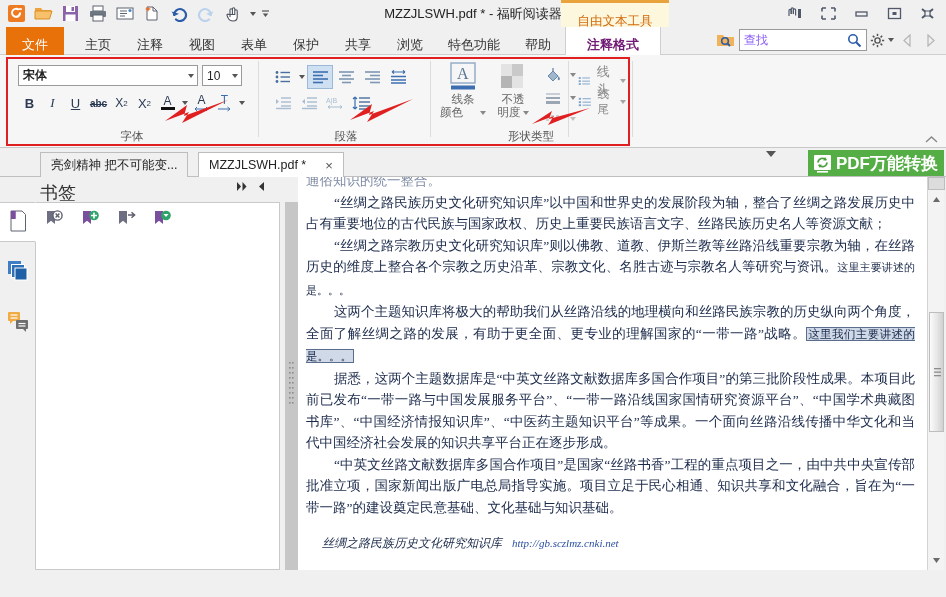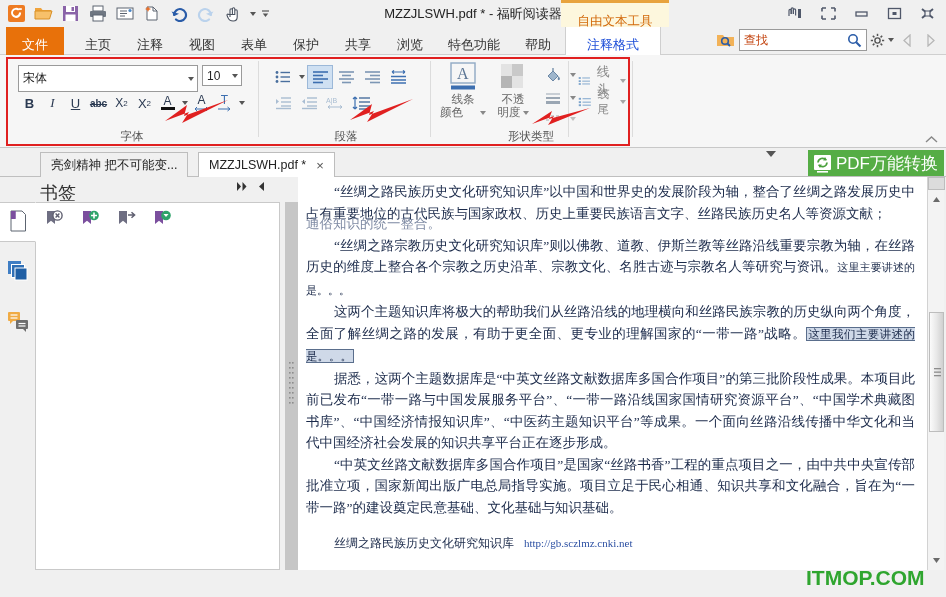--- a/index.html
+++ b/index.html
@@ -46,29 +46,29 @@
   .menubar {
     position:absolute; left:0; top:27px; width:946px; height:28px;
     background:#f0f0f0; border-bottom:1px solid #cfcfcf;
   }
   .mtab {
     position:absolute; top:0; height:36px; display:flex;align-items:center;justify-content:center;
     font-size:13px; color:#333; padding:0 24px; white-space:nowrap;
   }
   .mtab.file { background:#e8710a; color:#fff; left:6px; width:58px; }
   .mtab.fmt {
-    background:#fff; color:#1d4ed8; border-left:1px solid #cfcfcf; border-right:1px solid #cfcfcf;
-    border-bottom:1px solid #fff; font-weight:normal;
+    background:#fff; color:#701a75; border-left:1px solid #cfcfcf; border-right:1px solid #cfcfcf;
+    border-bottom:1px solid #fff; font-weight:bold;
   }
   .findwrap { position:absolute; right:6px; top:2px; display:flex; align-items:center; gap:3px; }
   .findbox {
     width:128px; height:22px; background:#fff; border:1px solid #9a9a9a;
     display:flex; align-items:center; padding:0 4px; justify-content:space-between;
   }
-  .findbox span { font-size:12px; color:#c2410c; }
+  .findbox span { font-size:12px; color:#8b5cf6; }
   .gear-grp { display:flex; align-items:center; gap:1px; }
   .navarrow { width:20px;height:22px;display:flex;align-items:center;justify-content:center; }
 
   
   .ribbon {
     position:absolute; left:0; top:55px; width:946px; height:93px;
     background:#f6f6f6; border-bottom:1px solid #c8c8c8;
   }
   .redbox {
     position:absolute; left:6px; top:57px; width:624px; height:89px;
@@ -76,23 +76,23 @@
   }
   .grp { position:absolute; top:0; height:91px; }
   .grp-label {
     position:absolute; bottom:2px; left:0; width:100%;
     text-align:center; font-size:11.5px; color:#555;
   }
   .grp-sep { position:absolute; top:6px; width:1px; height:76px; background:#dcdcdc; }
 
   
   .fontname {
-    position:absolute; left:8px; top:10px; width:180px; height:27px;
+    position:absolute; left:8px; top:10px; width:180px; height:21px;
     background:#fff; border:1px solid #9a9a9a; display:flex; align-items:center;
-    padding-left:4px; font-size:12px; justify-content:space-between;
+    padding-left:4px; font-size:12px; justify-content:space-between;font-weight:bold;
   }
   .fontsize {
     position:absolute; left:192px; top:10px; width:40px; height:21px;
     background:#fff; border:1px solid #9a9a9a; display:flex; align-items:center;
     padding-left:4px; font-size:12px; justify-content:space-between;
   }
   .ddcaret { width:12px; display:flex; align-items:center; justify-content:center; }
 
   .fontrow { position:absolute; left:8px; top:36px; display:flex; align-items:center; }
   .fbtn {
@@ -130,21 +130,21 @@
     background:#f0f0f0; border:1px solid #bdbdbd; border-bottom:none;
     display:flex; align-items:center; padding:0 10px; font-size:12.5px;
     border-radius:0;
   }
   .dtab.active { background:#fff; z-index:3; }
   .dtab .x { margin-left:10px; font-size:13px; color:#555; }
   .conv-caret { position:absolute; right:170px; top:9px; }
   .convbtn {
     position:absolute; right:2px; top:150px; height:26px; background:#55ad45;
     display:flex; align-items:center; gap:4px; padding:0 6px 0 5px;
-    color:#fff; font-size:17px; font-weight:normal; letter-spacing:0px;
+    color:#fff; font-size:17px; font-weight:bold; letter-spacing:0px;
   }
   .chev-up { position:absolute; right:8px; top:133px; }
 
   
   .bmheader {
     position:absolute; left:0; top:177px; width:280px; height:25px;
     background:#f0f0f0; display:flex; align-items:center;
   }
   .bmtitle { position:absolute; left:40px; top:4px; font-size:18px; color:#333; }
   .bmctl { position:absolute; right:14px; top:4px; display:flex; gap:8px; align-items:center; }
@@ -681,21 +681,21 @@
     <path d="M68 4 L22 27 L29 16 L5 25 L27 9 L24 20 Z" fill="#e02020"></path>
   </svg>
   <svg class="arrow-anno" style="left:528px;top:105px;" width="64" height="30" viewBox="0 0 64 30">
     <path d="M62 3 L20 20 L26 11 L4 19 L24 6 L21 14 Z" fill="#e02020"></path>
   </svg>
 
   <div class="tabstrip">
     <div class="dtab" style="left:40px;">
       <span>亮剑精神  把不可能变...</span>
     </div>
-    <div class="dtab active" style="left:198px;">
+    <div class="dtab active" style="left:198px;gap:9px;">
       <span>MZZJLSWH.pdf *</span>
       <span class="x">×</span>
     </div>
     <div class="conv-caret"><i class="caret-dn" style="border-left-width:5px;border-right-width:5px;border-top-width:6px;"></i></div>
   </div>
 
   <div class="chev-up">
     <svg width="13" height="9" viewBox="0 0 13 9">
         <path d="M1 7l5.5-5L12 7" fill="none" stroke="#888" stroke-width="1.4"></path>
       </svg>
@@ -822,29 +822,29 @@
         <rect x="0" y="35" width="1.6" height="1.6"></rect>
           <rect x="3" y="35" width="1.6" height="1.6"></rect>
         <rect x="0" y="40" width="1.6" height="1.6"></rect>
           <rect x="3" y="40" width="1.6" height="1.6"></rect>
       </g>
     </svg>
   </div>
 
   <div class="docarea">
     <div class="page">
+      <div class="p" style="text-indent:0;margin-top:-11px;color:#7e8aa3;">通俗知识的统一整合。</div>
       <div class="p">“丝绸之路民族历史文化研究知识库”以中国和世界史的发展阶段为轴，整合了丝绸之路发展历史中占有重要地位的古代民族与国家政权、历史上重要民族语言文字、丝路民族历史名人等资源文献；</div>
-      <div class="p" style="text-indent:0;margin-top:-11px;color:#7e8aa3;">通俗知识的统一整合。</div>
       <div class="p"><span>“丝绸之路宗教历史文化研究知识库”则以佛教、道教、伊斯兰教等丝路沿线重要宗教为轴，在丝路历史的维度上整合各个宗教之历史沿革、宗教文化、名胜古迹与宗教名人等研究与资讯。</span><span class="tiny">这里主要讲述的是。。。</span></div>
       <div class="p"><span>这两个主题知识库将极大的帮助我们从丝路沿线的地理横向和丝路民族宗教的历史纵向两个角度，全面了解丝绸之路的发展，有助于更全面、更专业的理解国家的“一带一路”战略。</span><span class="selbox">这里我们主要讲述的是。。。</span></div>
       <div class="p">据悉，这两个主题数据库是“中英文丝路文献数据库多国合作项目”的第三批阶段性成果。本项目此前已发布“一带一路与中国发展服务平台”、“一带一路沿线国家国情研究资源平台”、“中国学术典藏图书库”、“中国经济情报知识库”、“中医药主题知识平台”等成果。一个面向丝路沿线传播中华文化和当代中国经济社会发展的知识共享平台正在逐步形成。</div>
       <div class="p">“中英文丝路文献数据库多国合作项目”是国家“丝路书香”工程的重点项目之一，由中共中央宣传部批准立项，国家新闻出版广电总局指导实施。项目立足于民心相通、知识共享和文化融合，旨在为“一带一路”的建设奠定民意基础、文化基础与知识基础。</div>
 
       <div style="height:16px;"></div>
-      <div class="linkrow" style="margin-left:28px;">
+      <div class="linkrow" style="margin-left:16px;font-style:italic;">
         <span>丝绸之路民族历史文化研究知识库</span><span class="url">http://gb.sczlmz.cnki.net</span>
       </div>
 
     </div>
   </div>
 
   <div class="vsb">
     <div class="vsb-top-sq"></div>
     <div class="vsb-arrow" style="top:14px;">
       <svg width="9" height="7" viewBox="0 0 9 7">
@@ -989,15 +989,14 @@
       <svg width="13" height="13" viewBox="0 0 13 13">
           <g stroke="#999" stroke-width="1.1">
             <line x1="11" y1="2" x2="2" y2="11"></line>
             <line x1="11" y1="6" x2="6" y2="11"></line>
             <line x1="11" y1="10" x2="10" y2="11"></line>
           </g>
         </svg>
     </span>
   </div>
 
-  <div class="watermark">ITMOP.COM</div>
 
 </div>
 
 </body></html>

